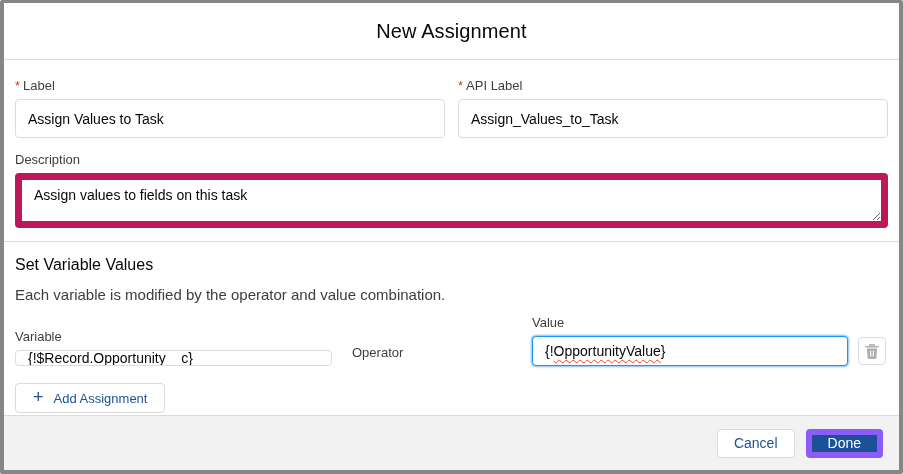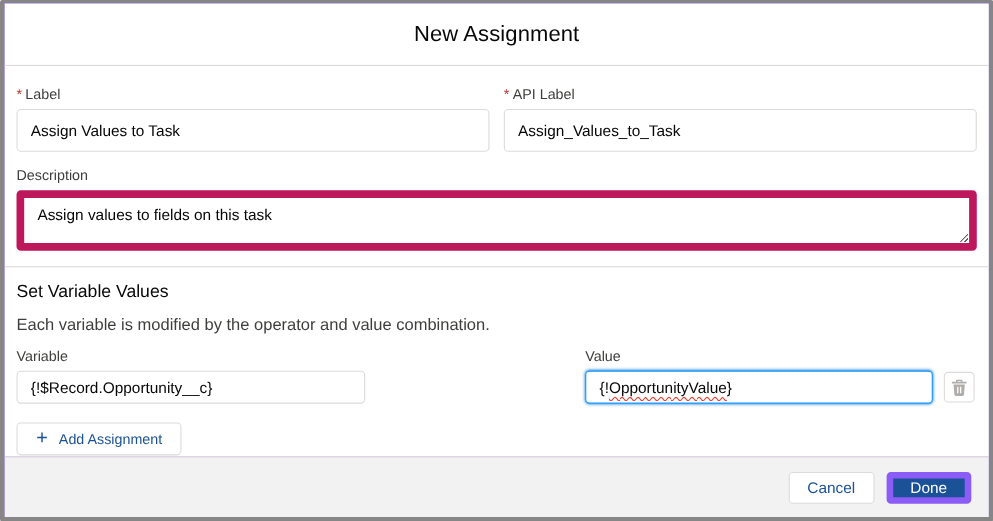--- a/index.html
+++ b/index.html
@@ -97,21 +97,21 @@
   .assignment-row {
     margin-top: 11px;
     display: flex;
     align-items: flex-end;
   }
   .assign-col { display: flex; flex-direction: column; }
   .col-variable { width: 317px; margin-right: 20px; }
   .col-operator { width: 160px; margin-right: 20px; }
   .col-value    { width: 316px; margin-right: 10px; }
   .assign-input {
-    height: 30px;
+    height: 16px;
     border: 1px solid #dddbda;
     border-radius: 4px;
     padding: 0 12px;
     font-size: 14px;
     color: #080707;
     background: #fff;
     width: 100%;
     outline: none;
     font-family: "Liberation Sans", sans-serif;
   }
@@ -250,20 +250,21 @@
     <h3 class="section-title">Set Variable Values</h3>
     <p class="section-help">Each variable is modified by the operator and value combination.</p>
 
     <div class="assignment-row">
       <div class="assign-col col-variable">
         <span class="field-label">Variable</span>
         <input class="assign-input" type="text" value="{!$Record.Opportunity__c}" style="">
       </div>
 
       <div class="assign-col col-operator">
+        <span class="field-label">Operator</span>
       </div>
 
       <div class="assign-col col-value">
         <span class="field-label">Value</span>
         <div class="value-input-focused">
           <span>{!</span><span class="misspelled">OpportunityValue</span><span>}</span>
         </div>
       </div>
 
       <button class="icon-button">

